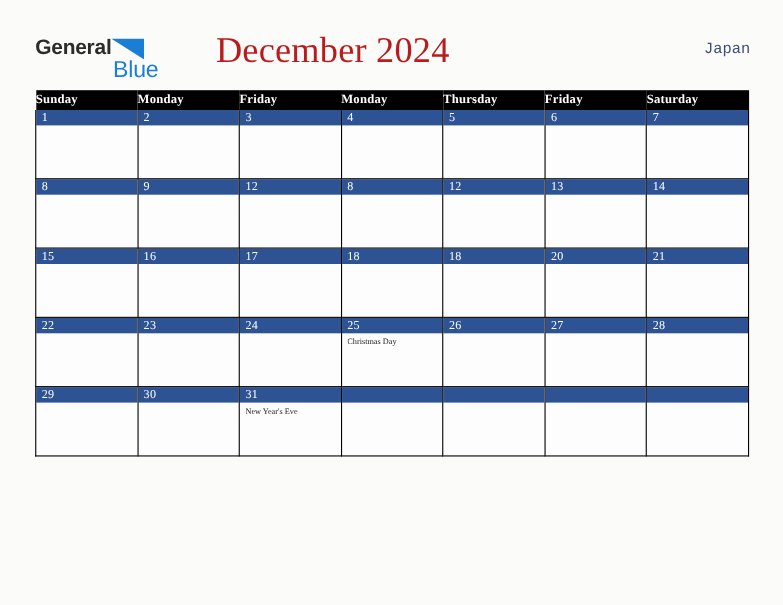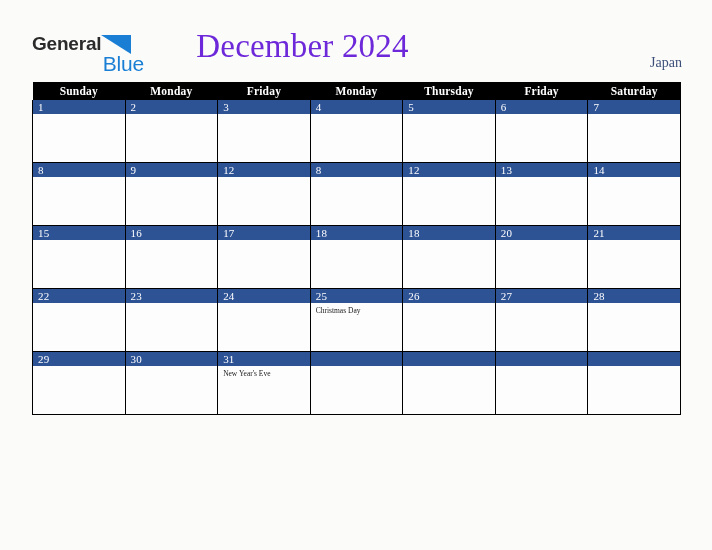--- a/index.html
+++ b/index.html
@@ -78,29 +78,29 @@
 
   .title {
     position: absolute;
     left: 0;
     top: 28px;
     width: 605px;
     text-align: center;
     font-family: "Liberation Serif", serif;
     font-size: 33px;
     font-weight: 400;
-    color: #6d28d9;
+    color: #b91c1c;
     letter-spacing: 0.2px;
   }
 
   .country {
     position: absolute;
     right: 30px;
-    top: 55px;
-    font-family: Liberation Serif, serif;
+    top: 37px;
+    font-family: Liberation Mono, monospace;
     font-size: 14px;
     color: #3c4f79;
   }
 
   
   .calendar {
     position: absolute;
     left: 32px;
     top: 82px;
     width: 649px;
@@ -109,21 +109,21 @@
   }
 
   .calendar th {
     background: #000000;
     color: #ffffff;
     font-family: "Liberation Serif", serif;
     font-size: 11.5px;
     font-weight: bold;
     height: 18px;
     padding: 0;
-    text-align: center;
+    text-align: left;
     border: none;
     letter-spacing: 0.2px;
   }
 
   .calendar td {
     padding: 0;
     vertical-align: top;
     border-left: 1px solid #000000;
     border-right: 1px solid #000000;
     border-bottom: 1px solid #000000;

